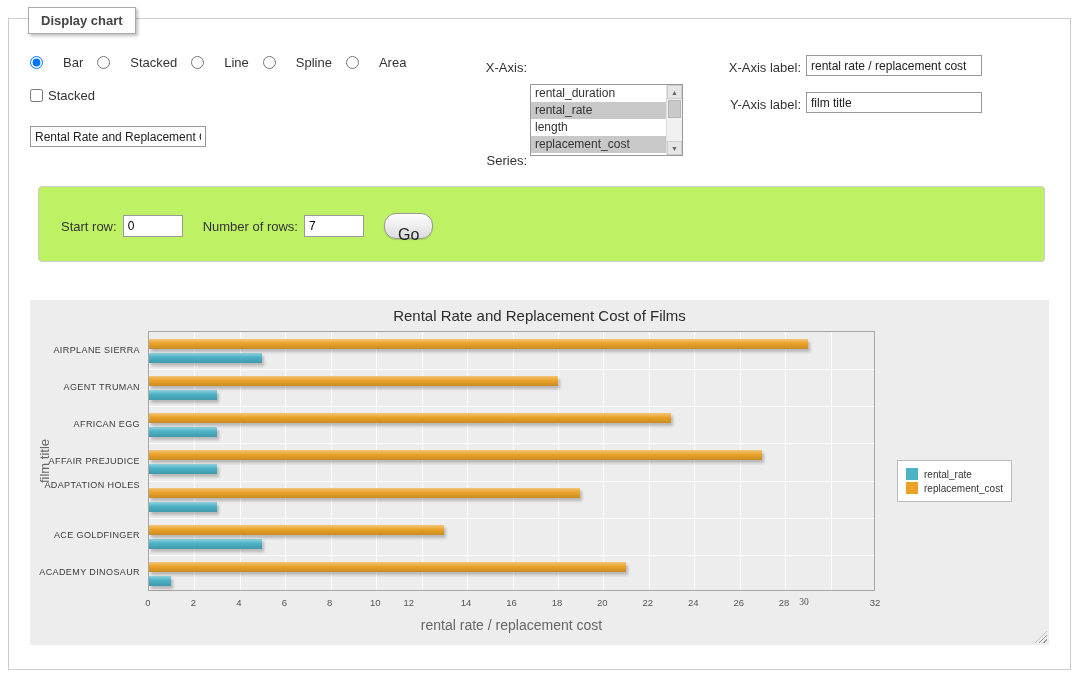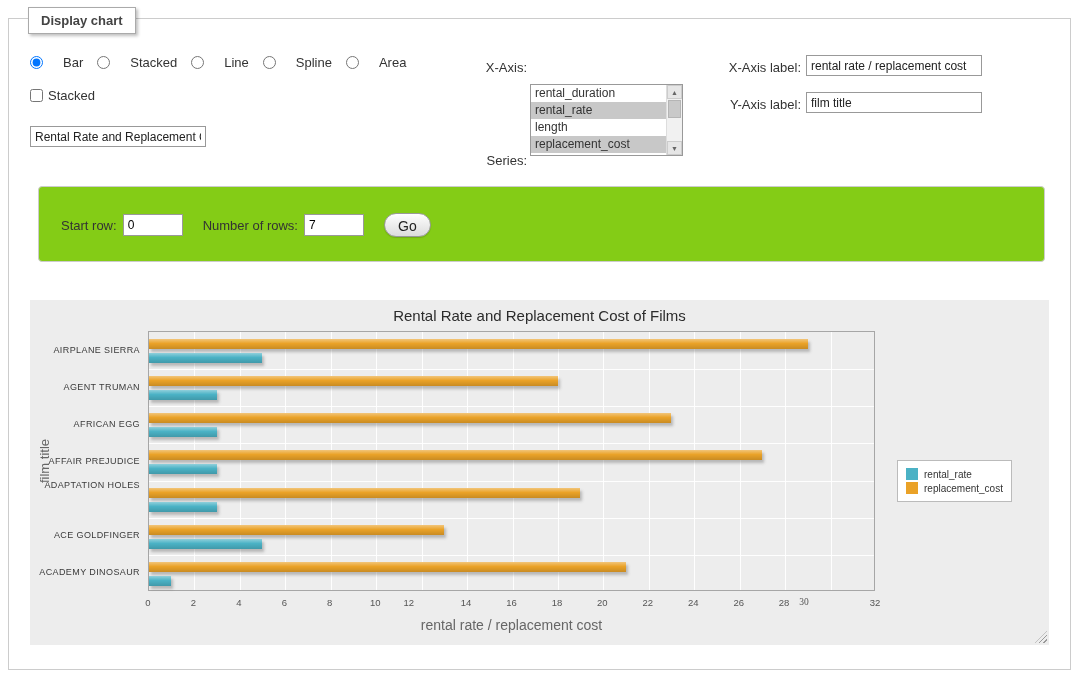--- a/index.html
+++ b/index.html
@@ -22,24 +22,24 @@
 
   .series-list { position: absolute; left: 530px; top: 84px; width: 153px; height: 72px; border: 1px solid #999; background: #fff; font-size: 12px; overflow: hidden; }
   .series-options { position: absolute; left: 0; top: 0; right: 16px; bottom: 0; }
   .series-option { height: 17px; line-height: 17px; padding: 0 4px; white-space: nowrap; cursor: default; }
   .series-option.selected { background: #c8c8c8; }
   .sb { position: absolute; right: 0; top: 0; bottom: 0; width: 16px; background: #f1f1f1; border-left: 1px solid #ddd; }
   .sb-btn { height: 14px; background: #e6e6e6; border: 1px solid #ccc; font-size: 7px; color: #666; display: flex; align-items: center; justify-content: center; cursor: pointer; }
   .sb-btn.down { position: absolute; bottom: 0; left: 0; right: 0; }
   .sb-thumb { position: absolute; top: 15px; left: 1px; right: 1px; height: 18px; background: #c9c9c9; border: 1px solid #b5b5b5; cursor: pointer; }
 
-  .pagination-panel { position: absolute; left: 38px; top: 186px; width: 1007px; height: 76px; background: #84cc16; border: 1px solid #ccc; border-radius: 4px; }
+  .pagination-panel { position: absolute; left: 38px; top: 186px; width: 1007px; height: 76px; background: #bef264; border: 1px solid #ccc; border-radius: 4px; }
   .pagination-row { position: absolute; left: 22px; top: 26px; display: flex; align-items: center; gap: 6px; font-size: 13px; color: #333; }
   .pg-input { width: 60px; height: 22px; border: 1px solid #999; background: #fff; font-family: inherit; font-size: 12px; padding: 1px 4px; }
-  .go-btn { margin-left: 14px; height: 24px; padding: 4px 13px; border-radius: 12px; border: 1px solid #999; background: linear-gradient(to bottom, #fefefe, #dcdcdc); font-family: inherit; font-size: 14px; color: #222; cursor: pointer; box-shadow: 0 1px 1px rgba(0,0,0,0.15); }
+  .go-btn { margin-left: 14px; height: 24px; padding: 12px 13px; border-radius: 12px; border: 1px solid #999; background: linear-gradient(to bottom, #fefefe, #dcdcdc); font-family: inherit; font-size: 16px; color: #222; cursor: pointer; box-shadow: 0 1px 1px rgba(0,0,0,0.15); }
   .num-label { margin-left: 14px; }
 
   .chart { position: absolute; left: 30px; top: 300px; width: 1019px; height: 345px; background: #ededed; }
   .chart-title { position: absolute; left: 0; top: 7px; width: 100%; text-align: center; font-size: 15px; color: #2b2b2b; }
   .plot { position: absolute; left: 118px; top: 31px; width: 727px; height: 260px; border: 1px solid #a6a6a6; }
   .vgrid { position: absolute; top: 0; bottom: 0; width: 1px; background: rgba(255,255,255,0.95); }
   .hgrid { position: absolute; left: 0; right: 0; height: 1px; background: rgba(255,255,255,0.95); }
   .bar { position: absolute; left: 0; height: 10px;
          background-image: linear-gradient(to bottom, rgba(255,255,255,0.38), rgba(255,255,255,0) 45%, rgba(0,0,0,0.14));
          box-shadow: 2px 3px 3px rgba(80,80,80,0.35); }

